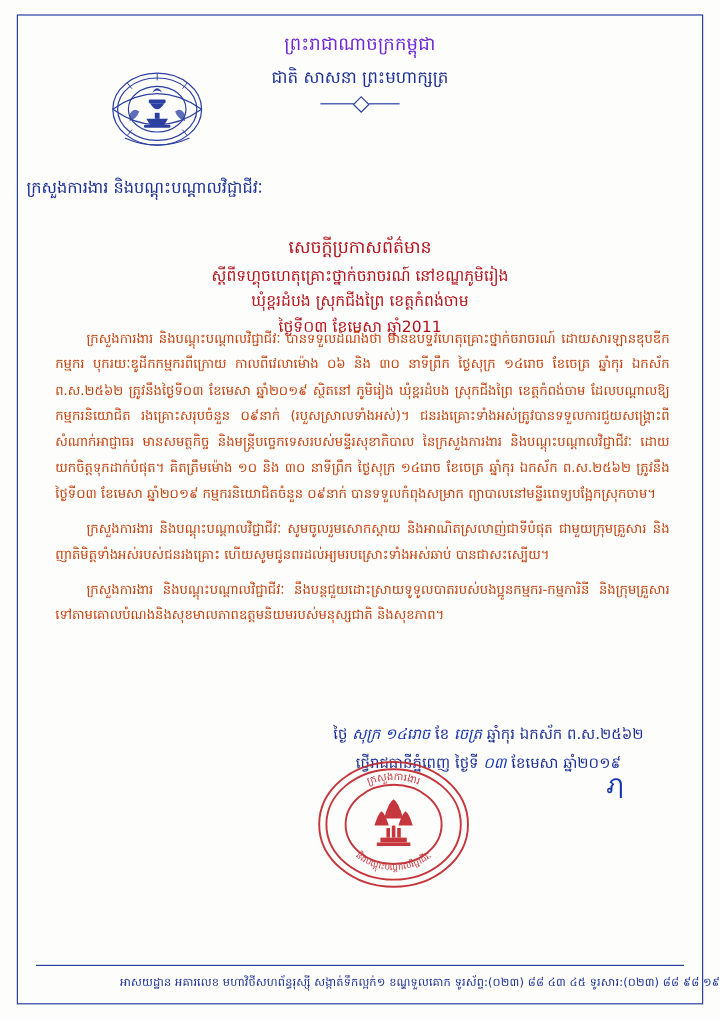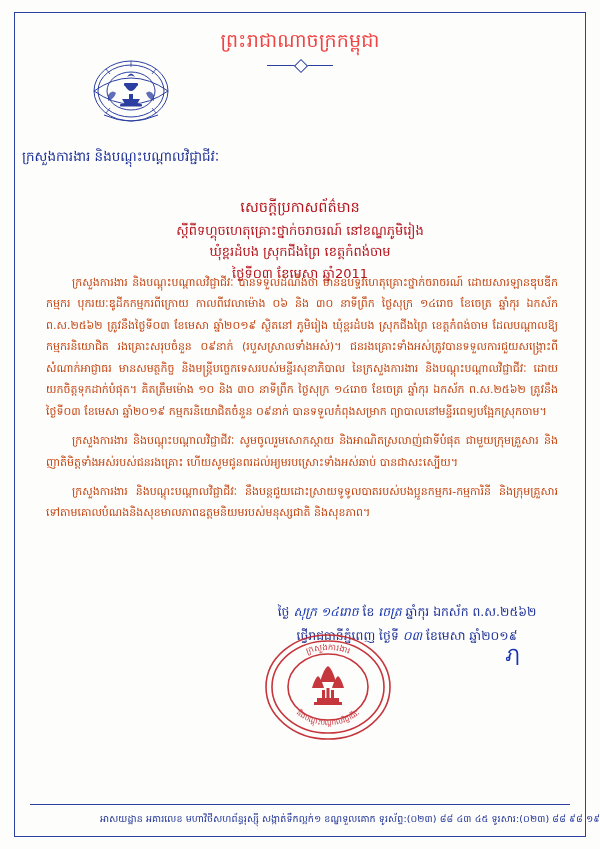--- a/index.html
+++ b/index.html
@@ -32,23 +32,23 @@
 
   
   .header {
     position: absolute;
     left: 0;
     right: 0;
     top: 26px;
     text-align: center;
   }
   .kingdom {
-    font-size: 19px;
+    font-size: 15px;
     letter-spacing: .2px;
-    color: #ef4444;
+    color: #6d28d9;
     line-height: 1.5;
     text-align: center;
   }
   .motto {
     font-size: 14px;
     color: #1c2f94;
     margin-top: 6px;
   }
   .motto-divider {
     width: 66px;
@@ -186,20 +186,21 @@
 </style>
 </head>
 <body>
 
 <div class="page">
 
   <div class="frame"></div>
 
   <div class="header">
     <div class="kingdom">ព្រះរាជាណាចក្រកម្ពុជា</div>
+    <div class="motto">ជាតិ សាសនា ព្រះមហាក្សត្រ</div>
     <div class="motto-divider"></div>
   </div>
 
   <div class="emblem">
     <svg width="102" height="78" viewBox="0 0 102 78" xmlns="http://www.w3.org/2000/svg">
       <g fill="none" stroke="#2b3fa0" stroke-width="1">
         <ellipse cx="51" cy="36" rx="37" ry="30"></ellipse>
         <ellipse cx="51" cy="36" rx="33" ry="26"></ellipse>
         <ellipse cx="51" cy="36" rx="24" ry="19"></ellipse>
         <path d="M14 36 q37 26 74 0"></path>

